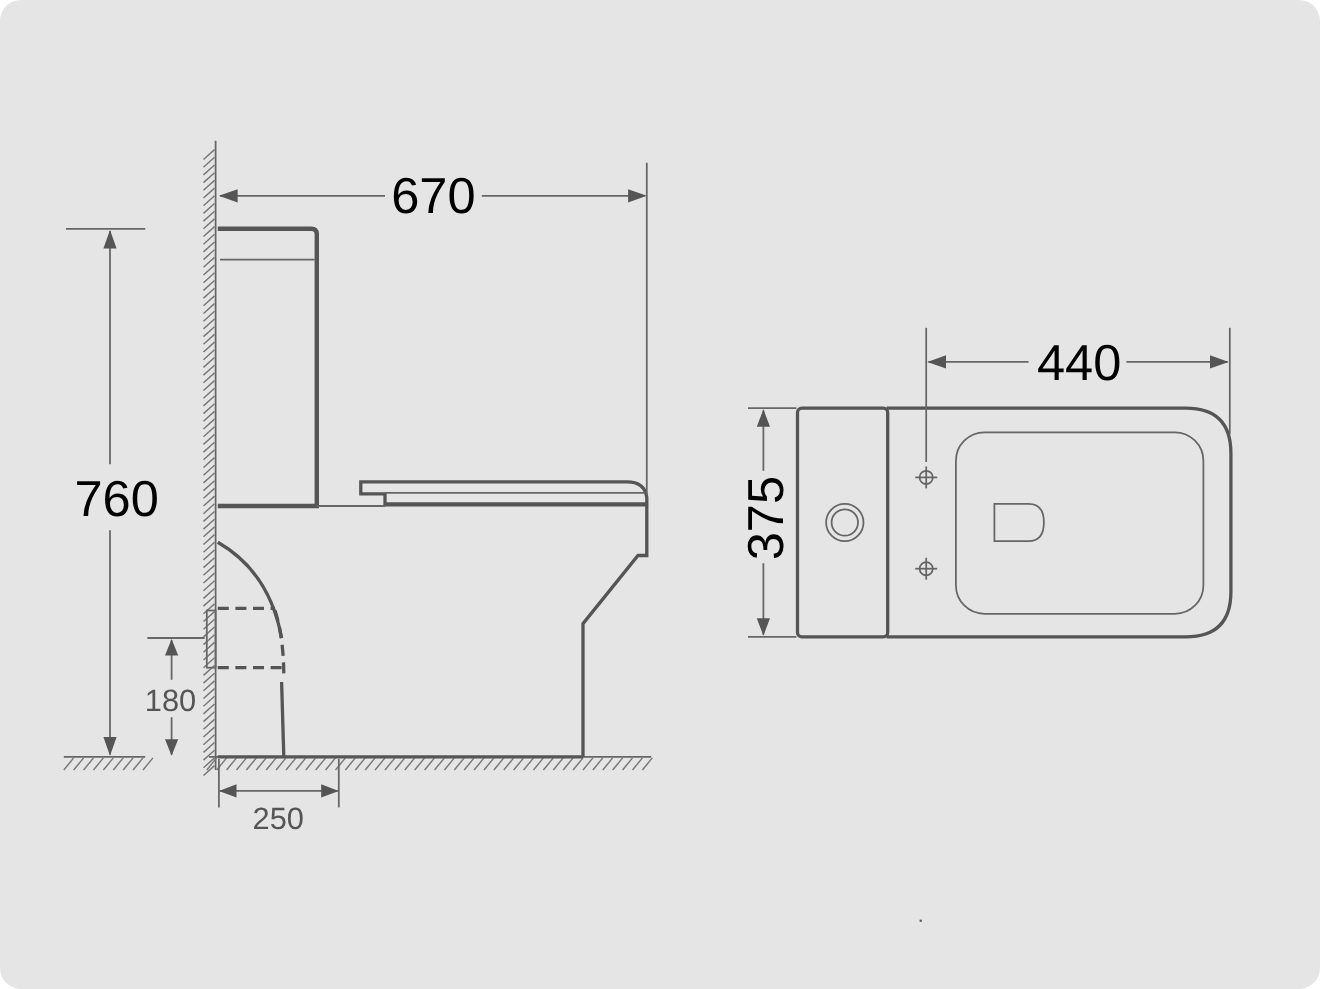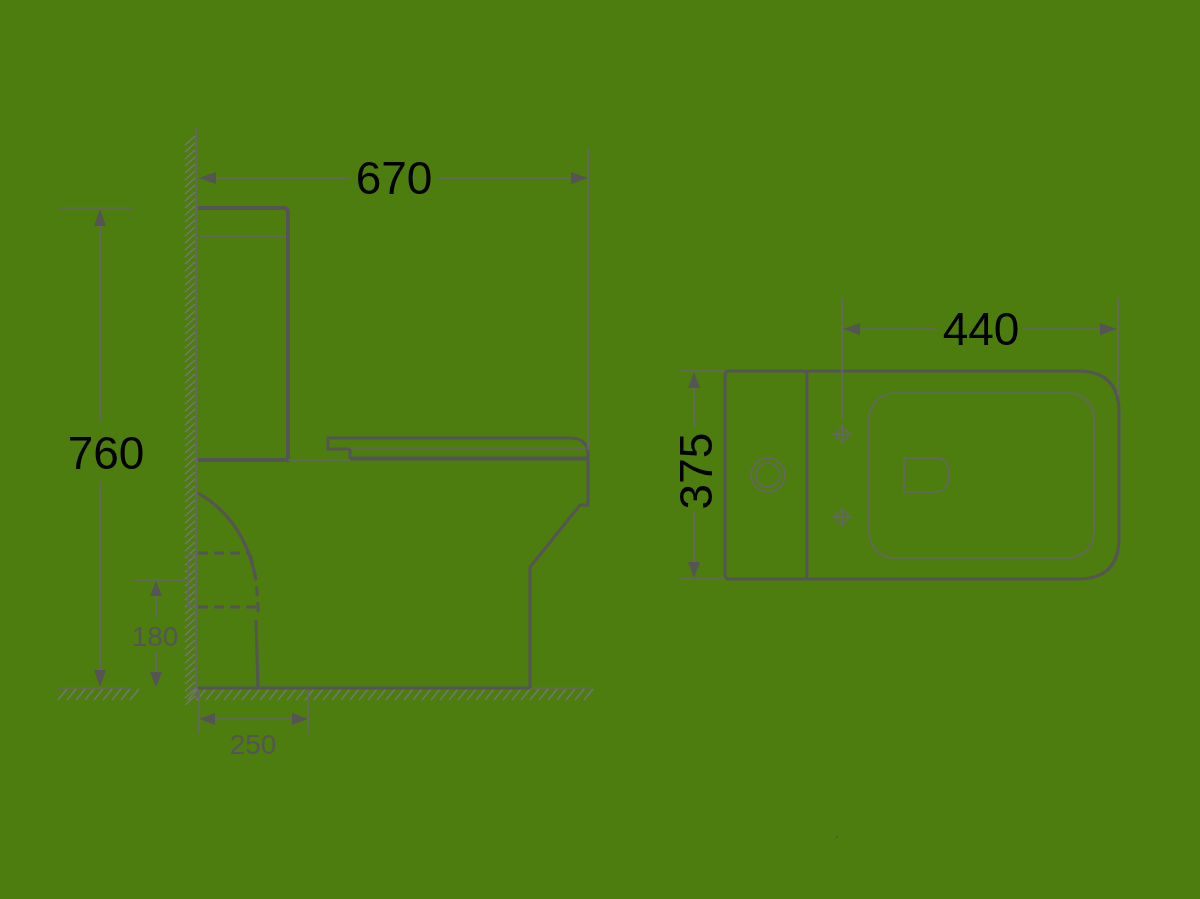--- a/index.html
+++ b/index.html
@@ -1,16 +1,16 @@
 <!DOCTYPE html>
 <html><head>
 <meta charset="utf-8">
 <style>
   html, body { margin: 0; padding: 0; background: #ffffff; }
-  #canvas { position: relative; width: 1200px; height: 899px; background: #4d7c0f; overflow: hidden; }
+  #canvas { position: relative; width: 1200px; height: 899px; background: #e5e5e5; overflow: hidden; border-radius: 19px; }
   svg { position: absolute; left: 0; top: 0; }
   .dim-big { font-family: "Liberation Sans", sans-serif; font-size: 46px; fill: #000000; }
   .dim-small { font-family: "Liberation Sans", sans-serif; font-size: 28px; fill: #555555; }
   .thick { stroke: #555555; stroke-width: 4; fill: none; }
   .med { stroke: #555555; stroke-width: 3; fill: none; }
   .thin { stroke: #666666; stroke-width: 1.6; fill: none; }
   .hatch { stroke: #777777; stroke-width: 1.3; }
   .arrow { fill: #555555; }
 </style>
 </head>

